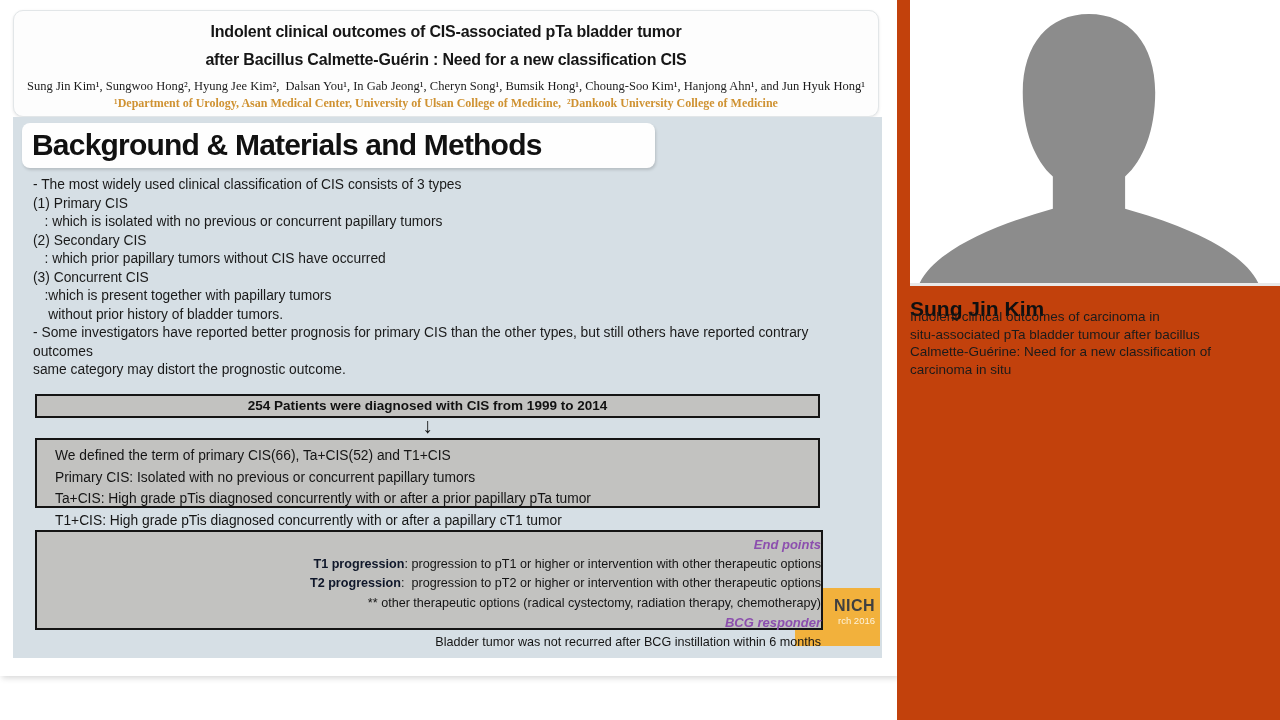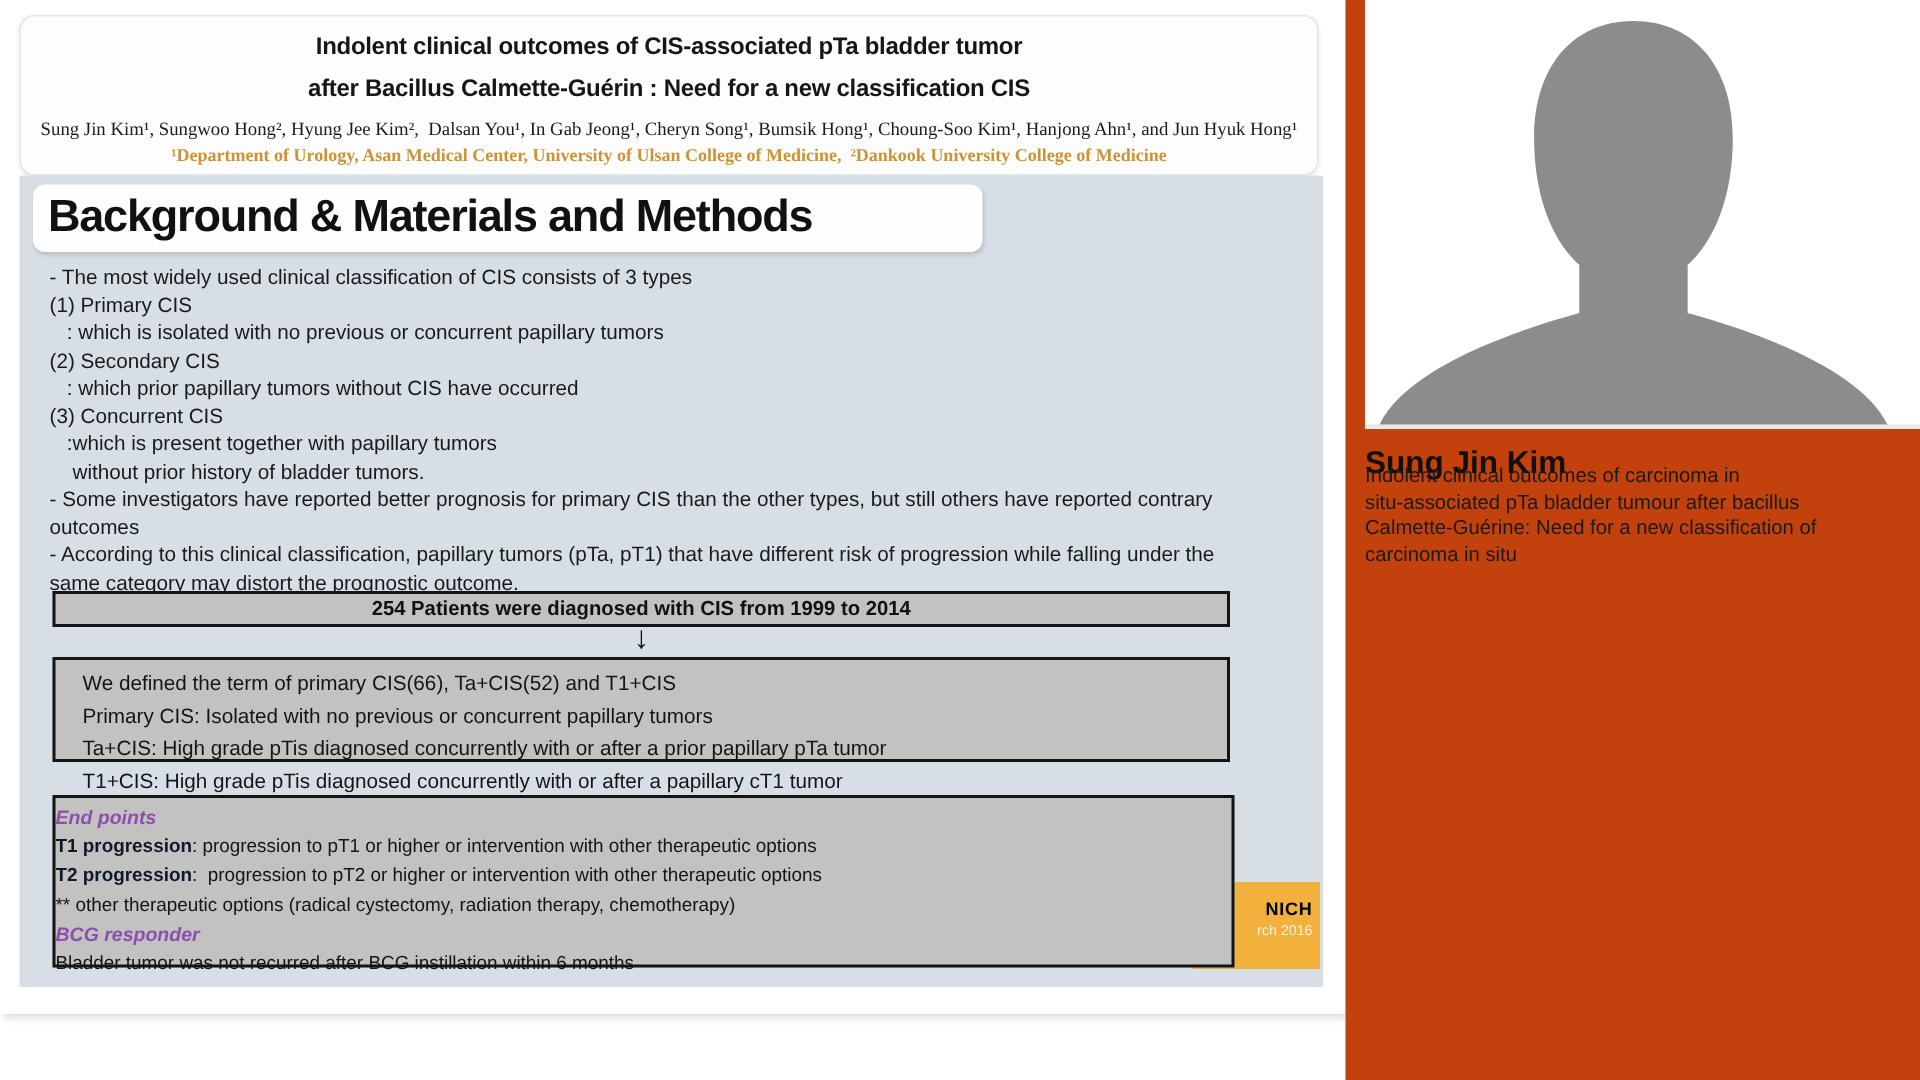--- a/index.html
+++ b/index.html
@@ -31,28 +31,28 @@
   .body-text { position:absolute; left:20px; top:59px; width:830px; }
   .body-line { font-size:13.8px; color:#1a1a1a; line-height:18.5px; white-space:pre; }
 
   .flow-box { position:absolute; background:#c2c2c0; border:2px solid #141414; }
   .box1 { left:22px; top:277px; width:785px; height:24px; text-align:center; }
   .box1-text { font-size:13.5px; font-weight:bold; color:#111; line-height:20px; white-space:pre; }
   .flow-arrow { position:absolute; left:22px; top:298px; width:785px; text-align:center;
                 font-size:21px; font-weight:bold; color:#111; line-height:22px; }
   .box2 { left:22px; top:321px; width:785px; height:70px; padding:5px 0 0 18px; }
   .box2-line { font-size:13.8px; color:#151515; line-height:21.5px; white-space:pre; }
-  .box3 { left:22px; top:413px; width:788px; height:115px; text-align:left; padding-top:3px; z-index:3; }
+  .box3 { left:22px; top:413px; width:788px; height:100px; text-align:right; padding-top:3px; z-index:3; }
   .box3-line { font-size:12.6px; color:#151515; line-height:19.6px; white-space:pre; }
   .ep-heading { font-size:13px; font-weight:bold; font-style:italic; color:#8c4fae; }
   .lead-blue { color:#0f172a;font-weight:bold; }
 
   .logo-badge { position:absolute; left:782px; top:471px; width:85px; height:58px; background:#f2b13c;
                 z-index:1; text-align:right; padding:9px 5px 0 0; }
-  .logo-badge-line1 { font-size:12px; font-weight:bold; color:#000000; letter-spacing:0.5px; line-height:18px; }
+  .logo-badge-line1 { font-size:16px; font-weight:bold; color:#404040; letter-spacing:0.5px; line-height:18px; }
   .logo-badge-line2 { font-size:9.5px; color:#fdf3dc; line-height:12px; }
 
   
   .speaker-panel { position:absolute; left:897px; top:0; width:383px; height:720px; background:#c2410c; }
   .avatar-box { position:absolute; left:13px; top:0; width:370px; height:286px; background:#ffffff;
                 border-bottom:3px solid #e9e9e9; overflow:hidden; }
   .speaker-name { position:absolute; left:13px; top:297px; font-size:21px; font-weight:bold; color:#101010; }
   .speaker-bio { position:absolute; left:13px; top:308px; width:330px; }
   .bio-line { font-size:13.5px; color:#1b1b1b; line-height:17.5px; white-space:pre; }
 </style>
@@ -80,21 +80,20 @@
         <div class="body-line">- The most widely used clinical classification of CIS consists of 3 types</div>
         <div class="body-line">(1) Primary CIS</div>
         <div class="body-line">   : which is isolated with no previous or concurrent papillary tumors</div>
         <div class="body-line">(2) Secondary CIS</div>
         <div class="body-line">   : which prior papillary tumors without CIS have occurred</div>
         <div class="body-line">(3) Concurrent CIS</div>
         <div class="body-line">   :which is present together with papillary tumors</div>
         <div class="body-line">    without prior history of bladder tumors.</div>
         <div class="body-line">- Some investigators have reported better prognosis for primary CIS than the other types, but still others have reported contrary</div>
         <div class="body-line">outcomes</div>
-        <div class="body-line">- According to this clinical classification, papillary tumors (pTa, pT1) that have different risk of progression while falling under the</div>
         <div class="body-line">same category may distort the prognostic outcome.</div>
       </div>
 
       <div class="logo-badge">
         <div class="logo-badge-line1">NICH</div>
         <div class="logo-badge-line2">rch 2016</div>
       </div>
 
       <div class="flow-box box1">
         <span class="box1-text">254 Patients were diagnosed with CIS from 1999 to 2014</span>

